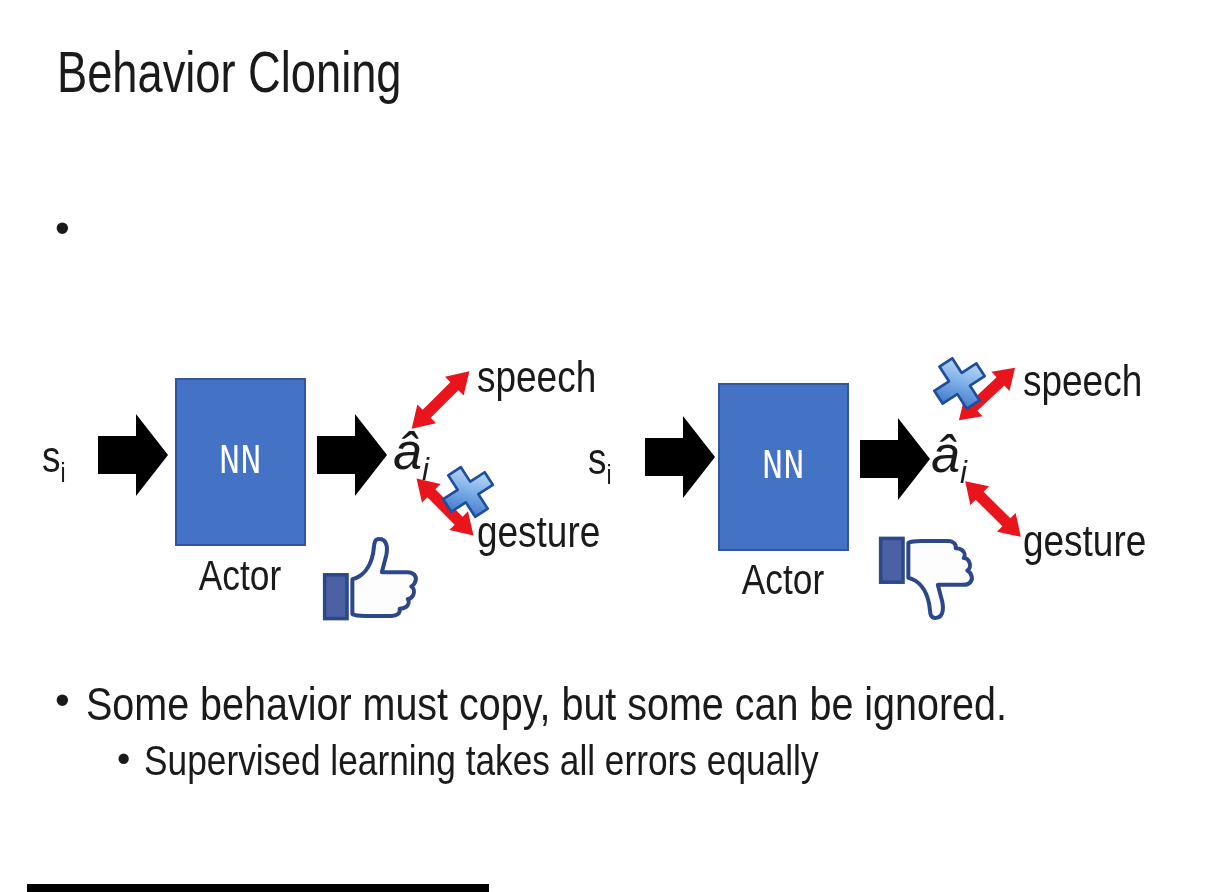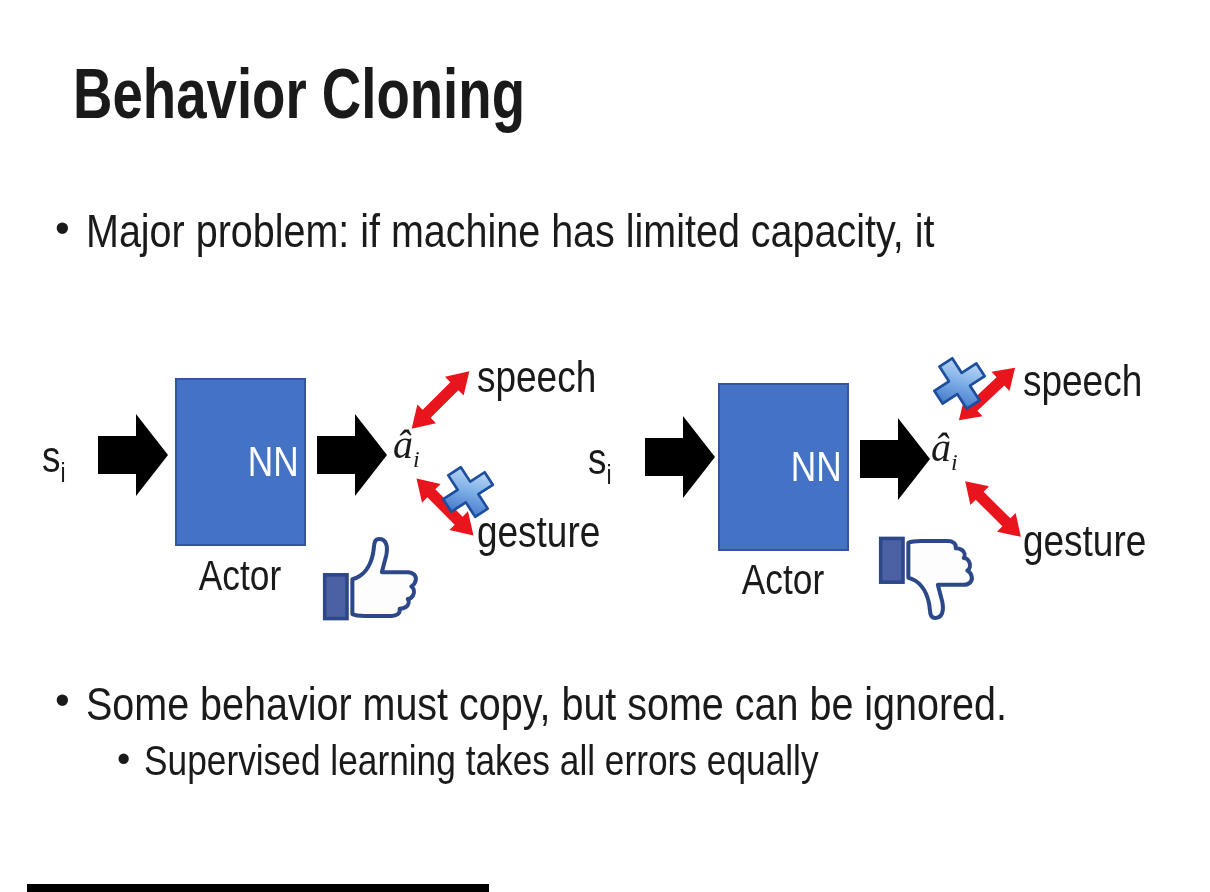--- a/index.html
+++ b/index.html
@@ -12,58 +12,57 @@
   html,body{margin:0;padding:0;}
   .slide{
     position:relative; width:1210px; height:892px;
     background:var(--background); overflow:hidden;
     font-family:"Liberation Sans", sans-serif; color:var(--text);
   }
   .abs{position:absolute;}
   
   .cond{display:inline-block; transform:scaleX(0.84); transform-origin:0 0; white-space:nowrap;}
   .condc{display:inline-block; transform:scaleX(0.84); transform-origin:50% 0; white-space:nowrap;}
-  .title{left:57px; top:40px; font-size:70px; line-height:1.1; font-weight:700; margin:16px;}
+  .title{left:57px; top:40px; font-size:58px; line-height:1.1; font-weight:400; margin:0;}
   .title .cond{transform:scaleX(0.78);}
   .bullet{display:flex; align-items:flex-start;}
   .bullet .dot{flex:0 0 auto; line-height:1.16;}
   .b1{left:55px; top:204px; font-size:47px;}
   .b1 .dot{font-size:42px; margin-right:16px;}
   .b1 .btext > div{line-height:1.16;}
   .b2{left:55px; top:676px; font-size:47px;}
   .b2 .dot{font-size:42px; margin-right:16px;}
   .b3{left:117px; top:737px; font-size:42px;}
   .b3 .dot{font-size:38px; margin-right:14px;}
   .nnbox{
     width:131px; height:168px; box-sizing:border-box;
     background:var(--nn-fill); border:2px solid var(--nn-border);
-    display:flex; align-items:center; justify-content:flex-end;
-    color:#fff; font-size:42px;
+    display:flex; align-items:center; justify-content:center;
+    color:#fff; font-size:42px;font-family:Liberation Mono, monospace;
   }
   .statelabel{font-size:44px;text-align:center;}
   .statelabel sub{font-size:0.62em;}
-  .actionlabel{font-family:Liberation Serif, serif; font-style:italic; font-size:40px;}
+  .actionlabel{font-family:Liberation Sans, sans-serif; font-style:italic; font-size:52px;}
   .actionlabel sub{font-size:0.6em; font-style:italic;}
   .dlabel{font-size:44px;text-align:center;}
   .actorlabel{width:131px; text-align:center; font-size:42px;}
   .blockarrow{display:block;}
   .redarrow{display:block;}
   .bottom-bar{left:27px; top:884px; width:462px; height:8px; background:var(--bottom-bar);}
 </style>
 </head>
 <body>
 
 <div class="slide">
 
   <h1 class="abs title"><span class="cond">Behavior Cloning</span></h1>
 
   <div class="abs bullet b1">
     <span class="dot">•</span>
     <div class="btext">
-      <div><span class="cond">Major problem: if machine has limited capacity, it</span></div>
     </div>
   </div>
 
   <div class="abs" style="left:0;top:0;width:100%;height:100%;">
 
     <div class="abs statelabel" style="left:42px;top:432px;"><span class="cond"><span>s</span><sub>i</sub></span></div>
 
     <svg class="abs blockarrow" style="left:98px;top:412px;" width="70" height="86" viewBox="0 0 70 86">
       <polygon points="0,24 38,24 38,2 70,43 38,84 38,62 0,62" style="fill:var(--arrow-black,#000);"></polygon>
     </svg>

